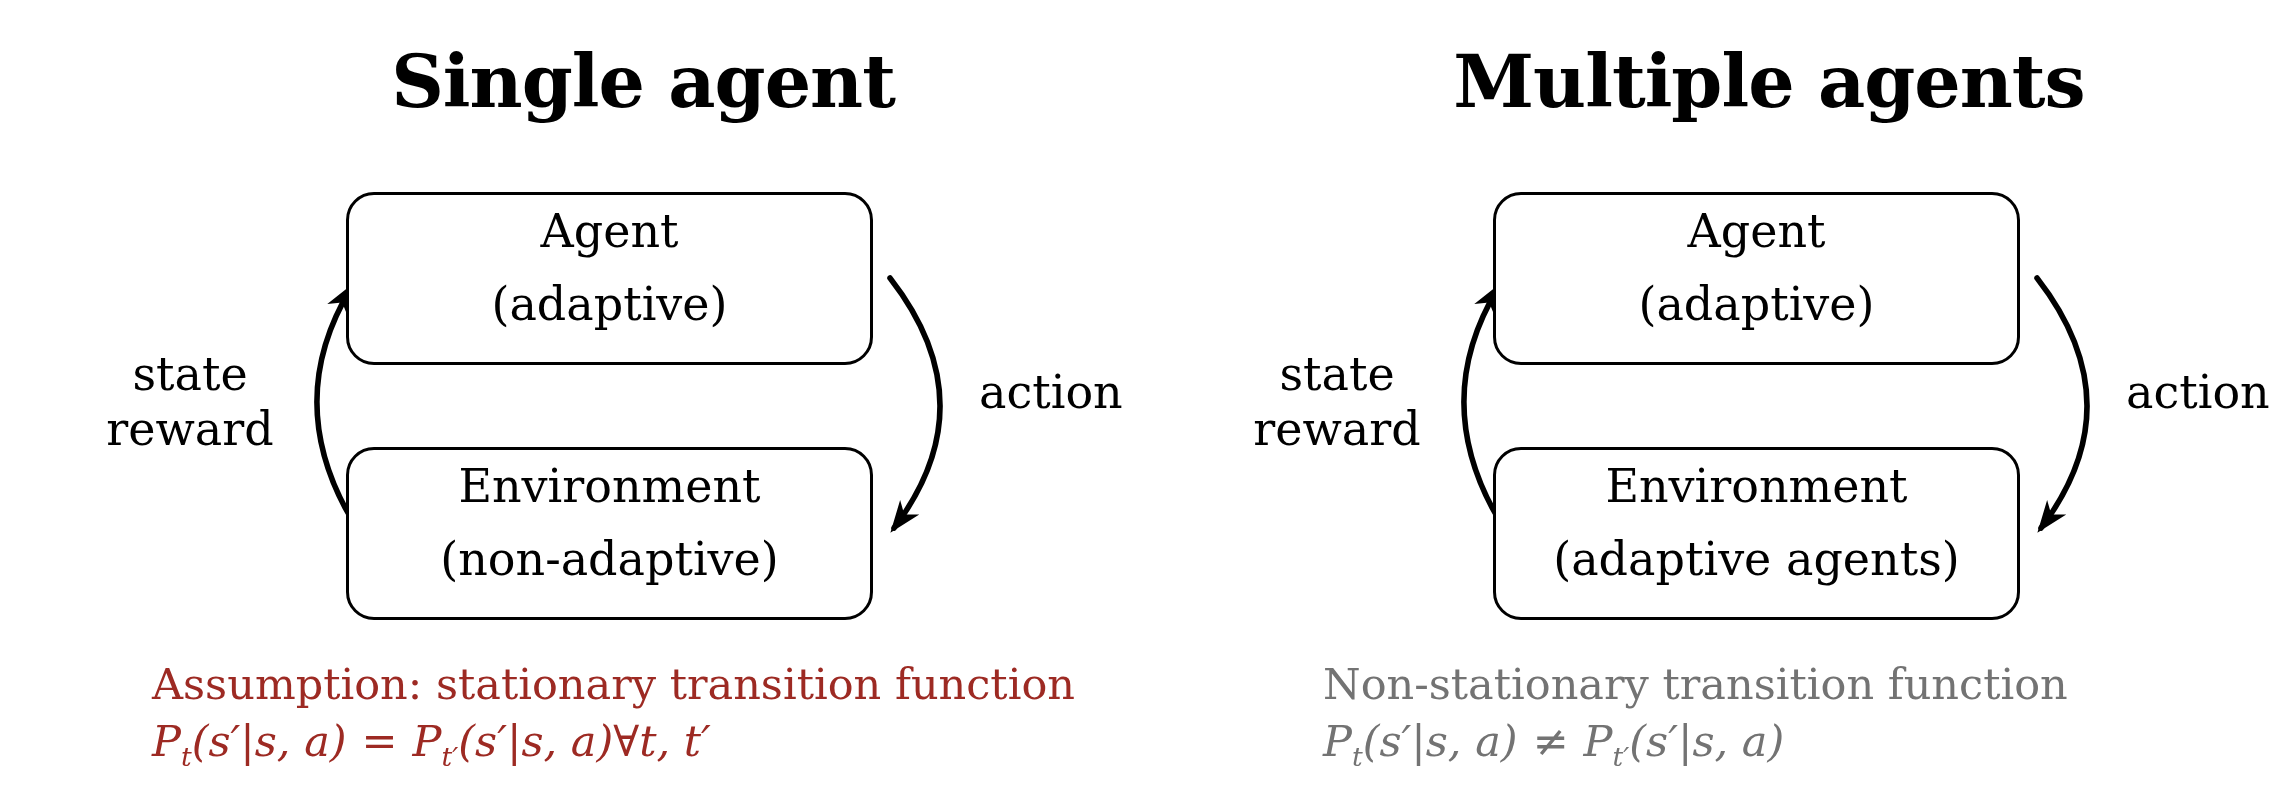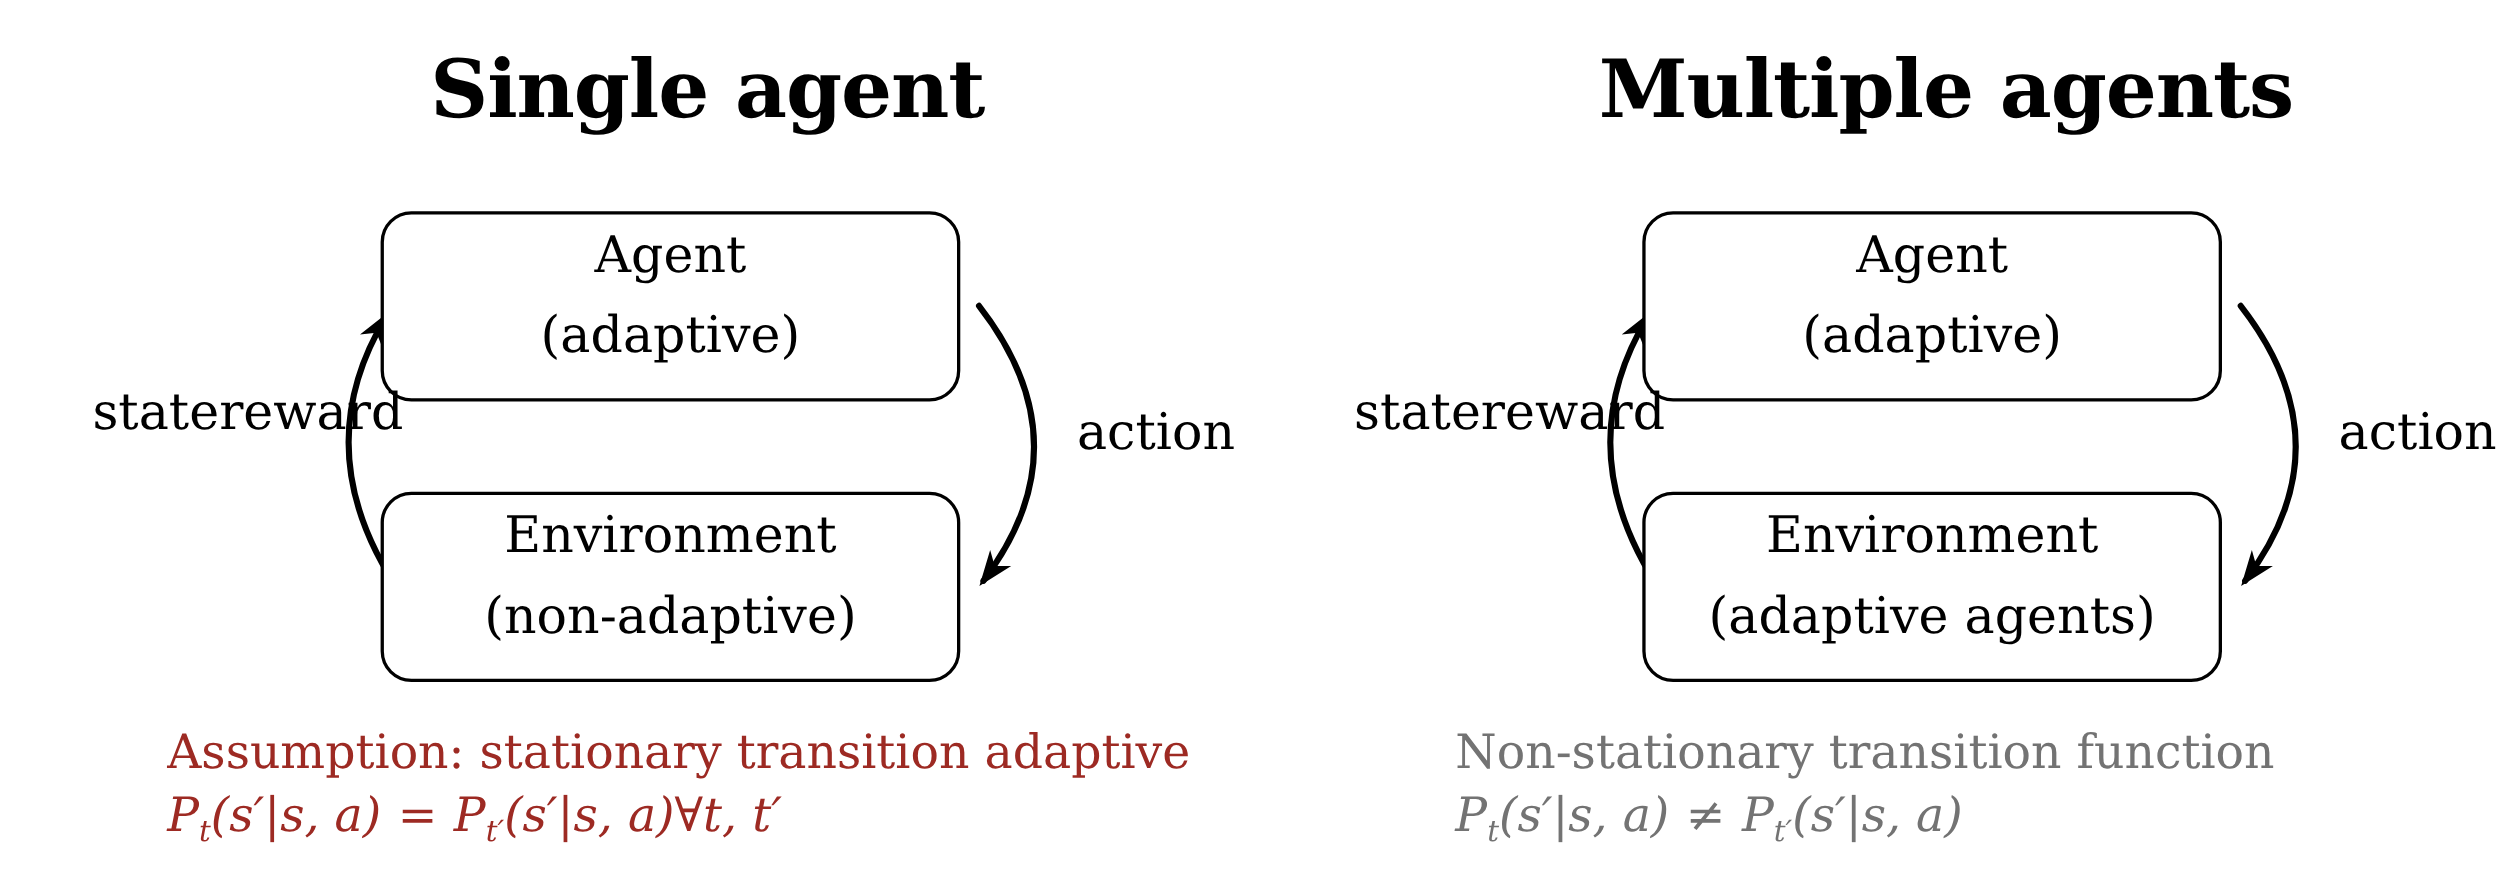--- a/index.html
+++ b/index.html
@@ -28,22 +28,22 @@
     position:absolute;left:346px;width:527px;height:173px;
     box-sizing:border-box;border:3px solid #000;border-radius:28px;
     background:#ffffff;
     display:flex;flex-direction:column;align-items:center;justify-content:flex-start;
     text-align:center;font-size:46px;line-height:73px;
   }
   .box-agent{top:192px;}
   .box-env{top:447px;}
 
   .sr-label{
-    position:absolute;left:84px;top:347px;width:236px;
-    display:flex;flex-direction:row;text-align:center;
+    position:absolute;left:72px;top:347px;width:236px;
+    display:flex;flex-direction:column;text-align:center;
     font-size:46px;line-height:55px;white-space:nowrap;
   }
   .action-label{
     position:absolute;left:979px;top:365px;
     font-size:46px;line-height:55px;white-space:nowrap;
   }
 
   .note{position:absolute;top:657px;}
   .p0 .note{left:152px;}
   .p1 .note{left:176px;}
@@ -87,21 +87,21 @@
       <span>(non-adaptive)</span>
     </div>
 
     <div class="sr-label">
       <span>state</span>
       <span>reward</span>
     </div>
     <div class="action-label">action</div>
 
     <div class="note" style="color:#9d2a23">
-      <div class="note-line">Assumption: stationary transition adaptive</div>
+      <div class="note-line">Assumption: stationary transition function</div>
       <div class="formula"><span>P</span><sub>t</sub><span>(s′|s, a)</span><span class="rel">=</span><span>P</span><sub>t′</sub><span>(s′|s, a)</span><span class="quant">∀t, t′</span></div>
     </div>
   </section>
 
   <section class="panel p1">
     <h1 class="title">Multiple agents</h1>
 
     <svg class="arrows" viewBox="0 0 1141 808">
       <path class="arc" d="M 366 542 Q 276 412 351 288" marker-end="url(#ah)"></path>
       <path class="arc" d="M 890 278 Q 988 404 894 528" marker-end="url(#ah)"></path>

